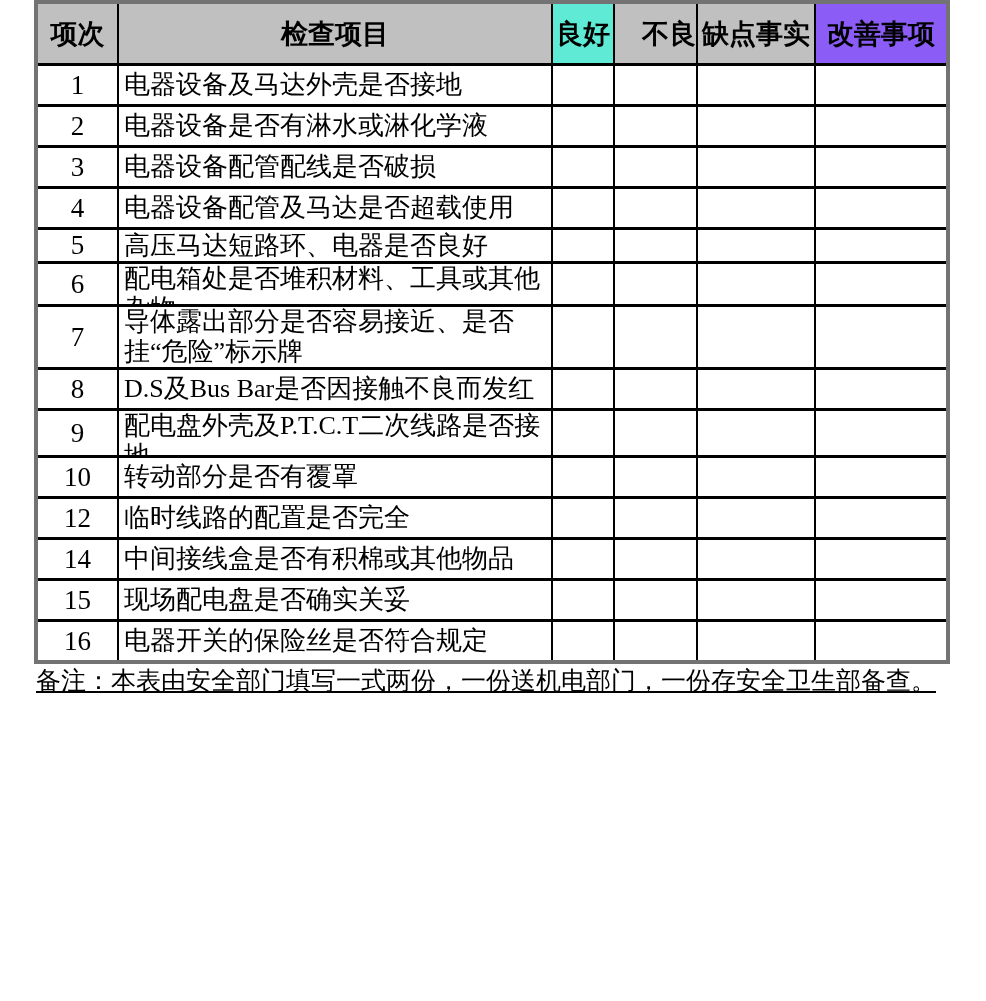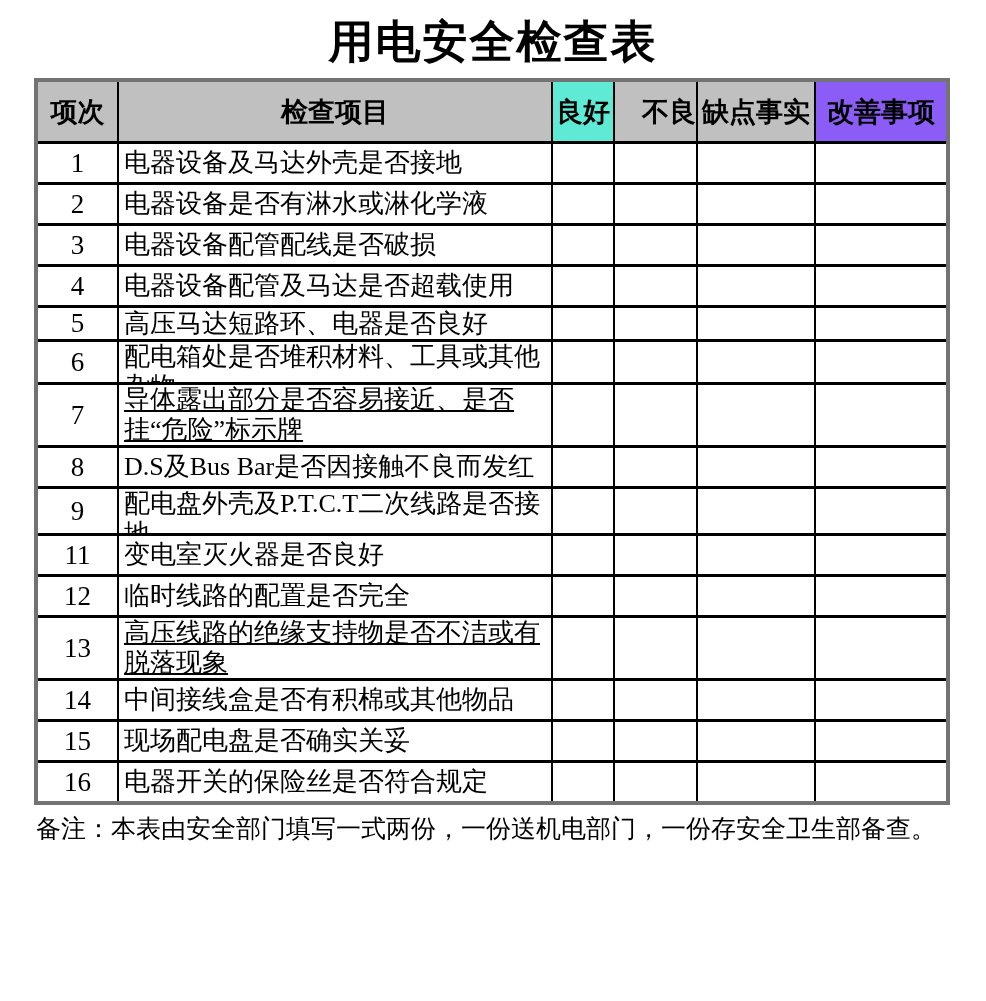--- a/index.html
+++ b/index.html
@@ -53,36 +53,35 @@
   }
   .iw {
     display: flex;
     align-items: center;
     padding-left: 5px;
     line-height: 30px;
     min-height: 38px;
     flex-wrap: wrap;
   }
   tr.h30 .iw { min-height: 30px; }
-  tr.t60 .iw { min-height: 60px; text-decoration: underline; }
+  tr.t60 .iw { min-height: 60px; }
   tr.c42 .iw { height: 40px; overflow: hidden; }
   tr.c44 .iw { height: 44px; overflow: hidden; }
   .footer {
     margin-left: 36px;
     font-size: 25px;
   }
   .footer .sup { margin-top: 7px; }
-  .footer .note { margin-top: 7px; }
+  .footer .note { margin-top: 0; text-decoration: underline; }
 </style>
 </head>
 <body>
 
 <div class="page">
 
-  <h1 class="title">用电安全检查表</h1>
 
   <table class="check-table">
     <colgroup>
       <col style="width:82px">
       <col style="width:434px">
       <col style="width:62px">
       <col style="width:83px">
       <col style="width:118px">
       <col style="width:133px">
     </colgroup>
@@ -181,43 +180,33 @@
           <td class="no">9</td>
           <td class="item">
             <div class="iw">配电盘外壳及P.T.C.T二次线路是否接地</div>
           </td>
           <td class="blank"></td>
           <td class="blank"></td>
           <td class="blank"></td>
           <td class="blank"></td>
         </tr>
         <tr>
-          <td class="no">11</td>
-          <td class="item">
-            <div class="iw">变电室灭火器是否良好</div>
+          <td class="no">10</td>
+          <td class="item">
+            <div class="iw">转动部分是否有覆罩</div>
           </td>
           <td class="blank"></td>
           <td class="blank"></td>
           <td class="blank"></td>
           <td class="blank"></td>
         </tr>
         <tr>
           <td class="no">12</td>
           <td class="item">
             <div class="iw">临时线路的配置是否完全</div>
-          </td>
-          <td class="blank"></td>
-          <td class="blank"></td>
-          <td class="blank"></td>
-          <td class="blank"></td>
-        </tr>
-        <tr class="t60">
-          <td class="no">13</td>
-          <td class="item">
-            <div class="iw">高压线路的绝缘支持物是否不洁或有脱落现象</div>
           </td>
           <td class="blank"></td>
           <td class="blank"></td>
           <td class="blank"></td>
           <td class="blank"></td>
         </tr>
         <tr>
           <td class="no">14</td>
           <td class="item">
             <div class="iw">中间接线盒是否有积棉或其他物品</div>

